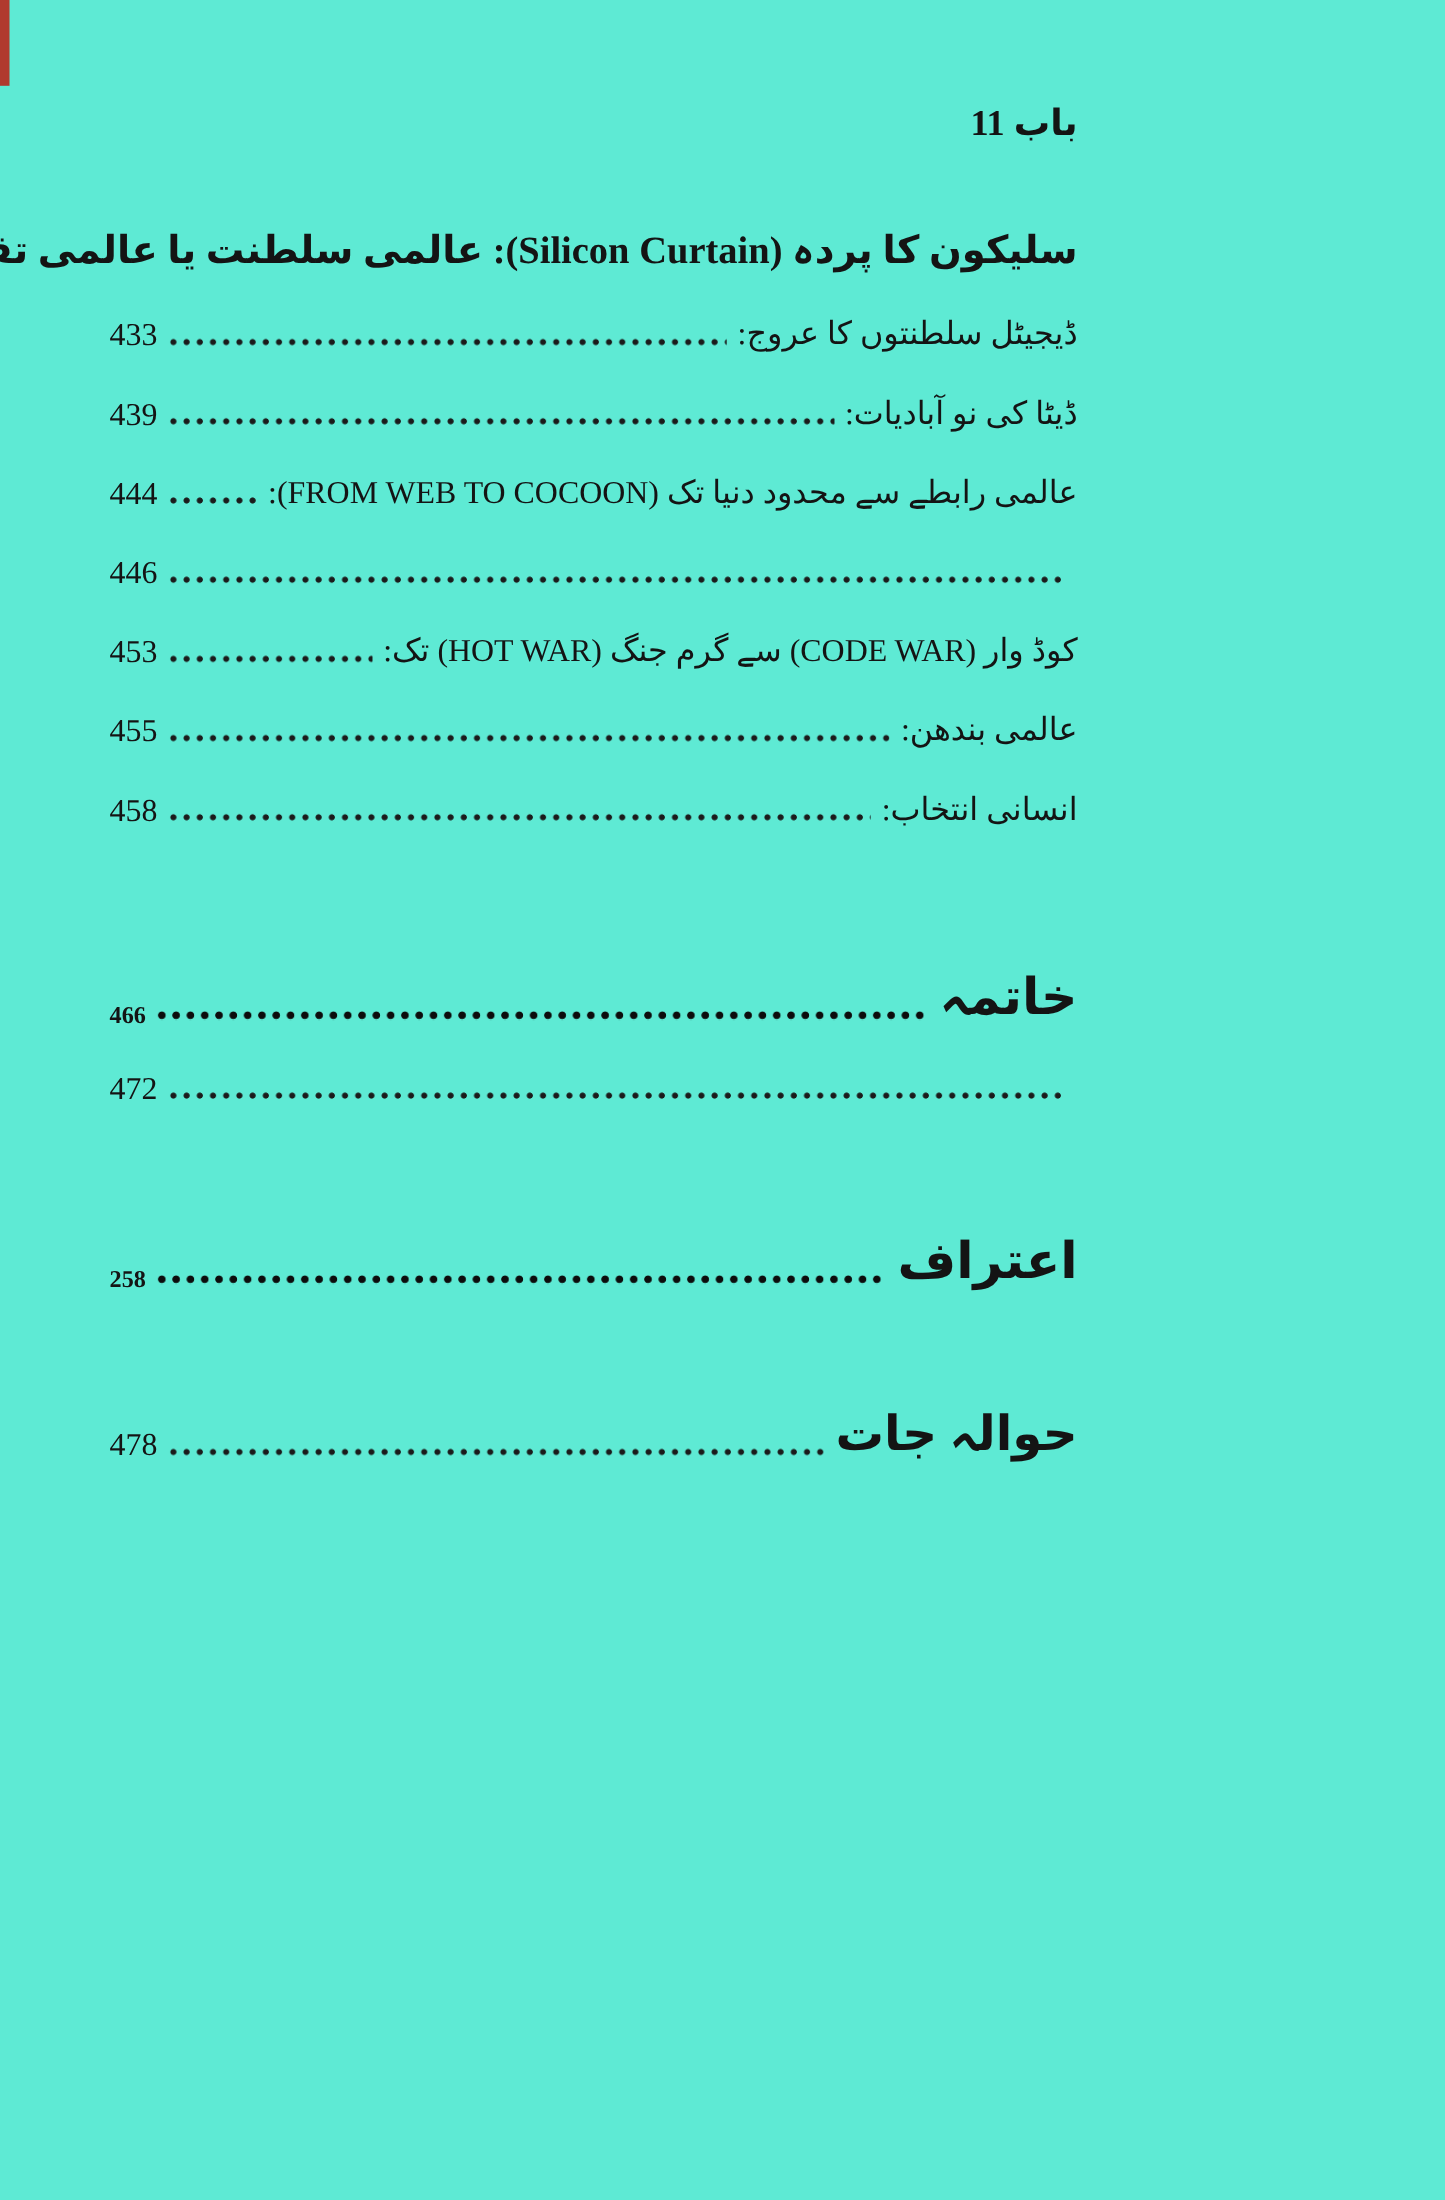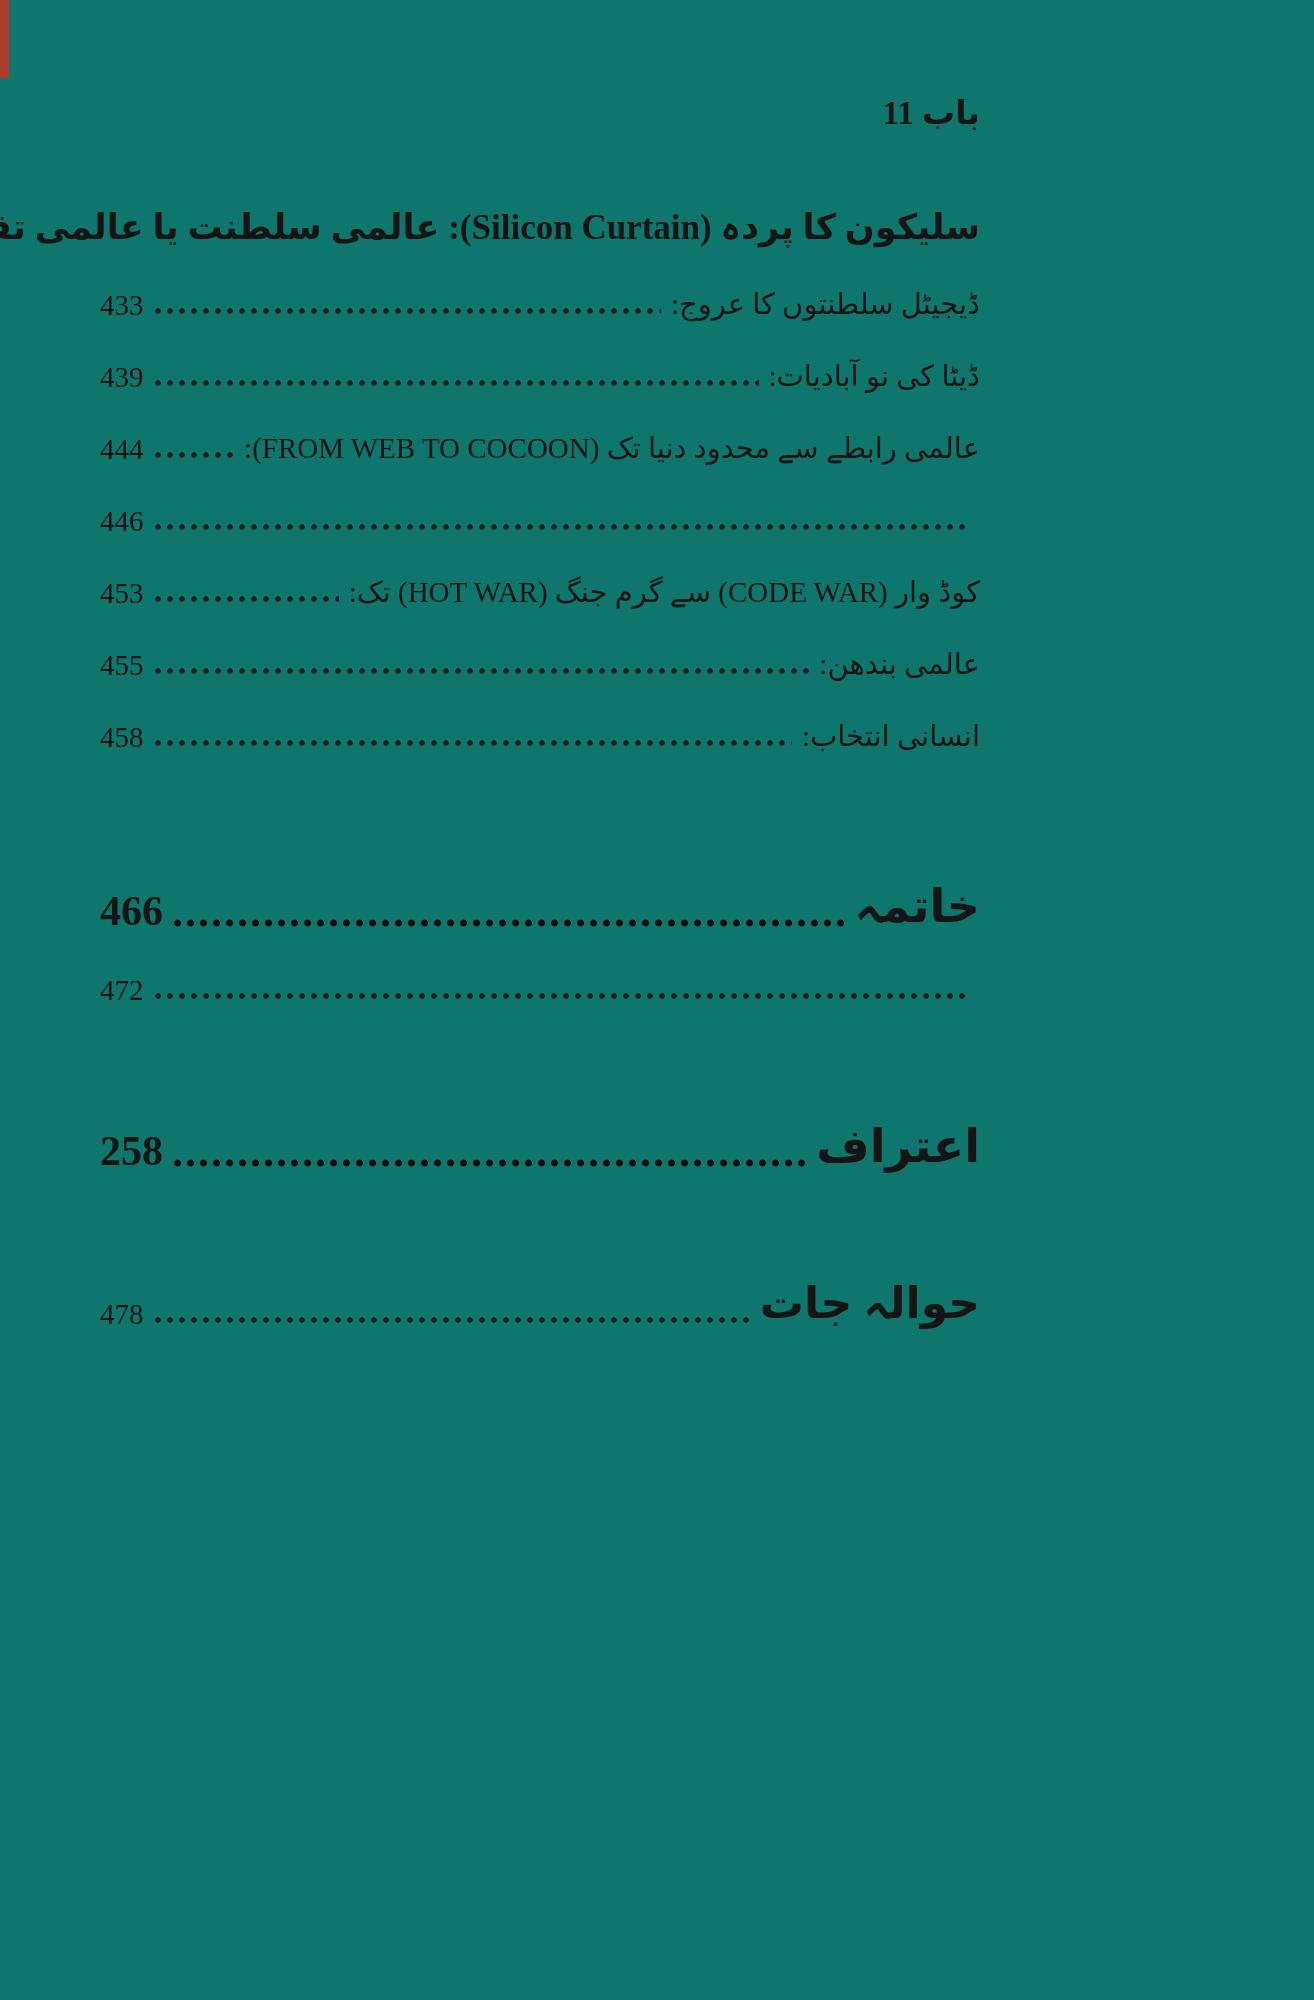--- a/index.html
+++ b/index.html
@@ -60,21 +60,21 @@
     white-space:nowrap;
     line-height:1.15;
   }
   
   .row.chapter{min-height:106px;}
   .row.chapter .label{
     font-size:35px;
     font-weight:700;
   }
   .row.chapter .num{
-    font-size:42px;
+    font-size:22px;
     font-weight:700;
   }
   .row.chapter .leader{
     background-image:radial-gradient(circle at 4.5px 4px, #0c0c0c 3.1px, transparent 3.8px);
     background-size:13px 9px;
     height:9px;
   }
   
   .row.chapter.big{min-height:86px;}
   .row.chapter.big .label{font-size:46px;}
@@ -86,21 +86,21 @@
   .row.refs{min-height:86px;}
   .row.refs .label{font-size:44px;font-weight:700;}
   .row.refs .num{font-size:29px;}
   .gap-lg{margin-top:95px;}
   .gap-md{margin-top:82px;}
   .gap-sm{margin-top:70px;}
 </style>
 </head>
 <body>
 
-<div class="page" style="background: #0f766e; color: rgb(20, 20, 20);">
+<div class="page" style="background: #5eead4; color: rgb(20, 20, 20);">
   <div class="scan-artifact" style="background: rgb(176, 58, 46);"></div>
   <div class="content">
     <div class="chapter-heading">باب 11</div>
     <div id="toc-list">
         <div class="row chapter">
     <span class="label">سلیکون کا پردہ (Silicon Curtain): عالمی سلطنت یا عالمی تقسیم...؟</span>
 
   </div>
         <div class="row section">
     <span class="label">ڈیجیٹل سلطنتوں کا عروج:</span>

